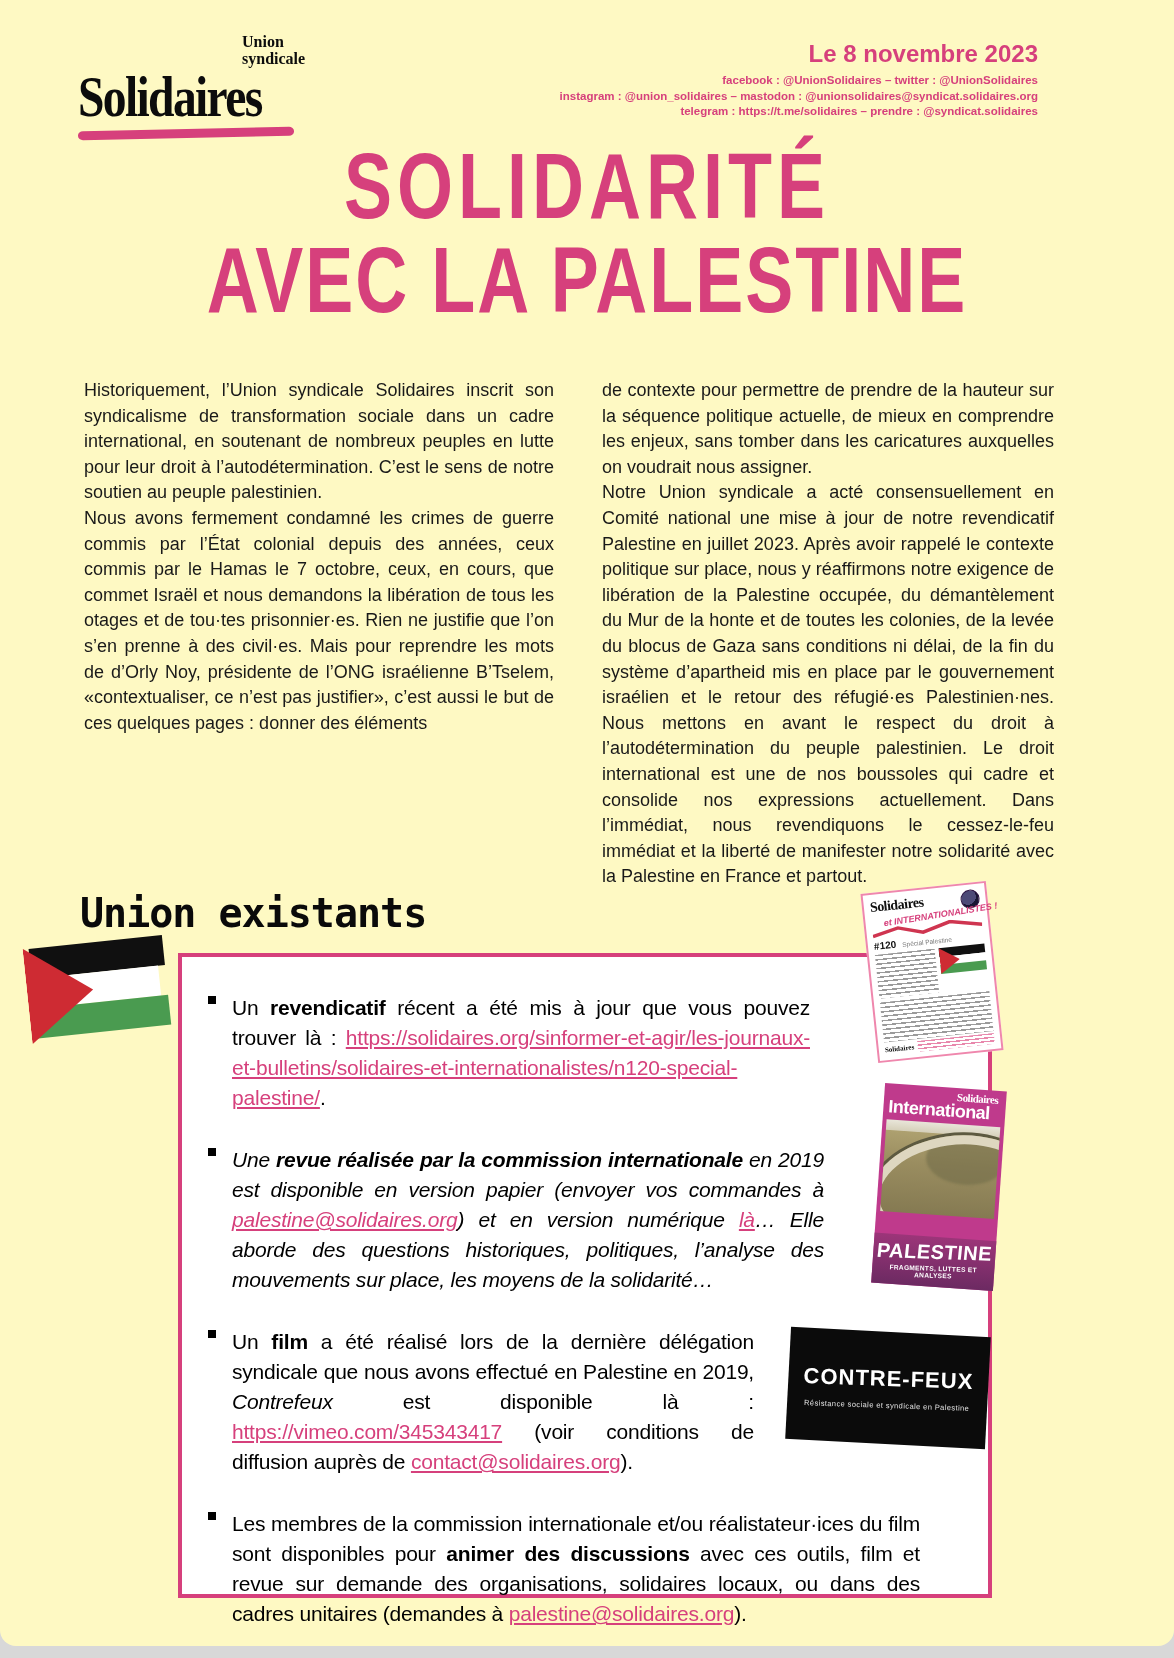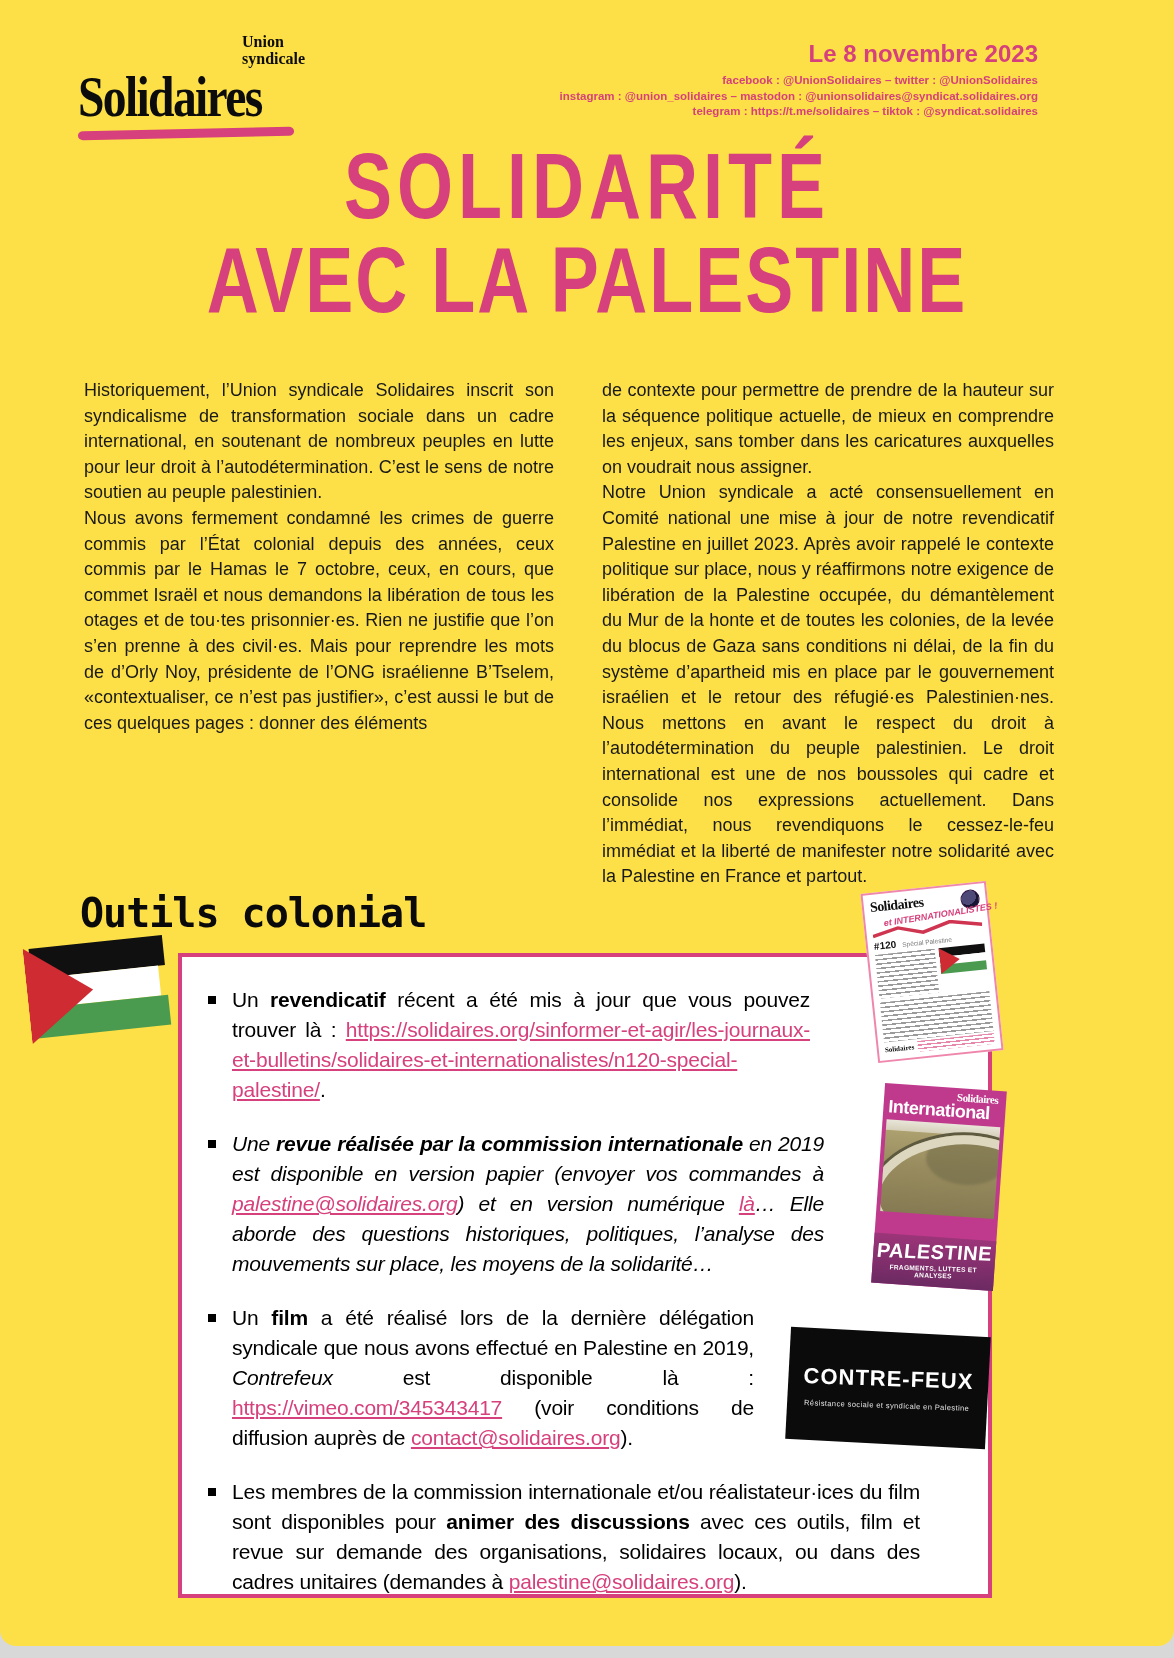--- a/index.html
+++ b/index.html
@@ -1,16 +1,16 @@
 <!DOCTYPE html>
 <html><head>
 <meta charset="utf-8">
 <style>
   html,body{margin:0;padding:0;background:#d8d8d8;}
-  .page{position:relative;width:1174px;height:1646px;background:#fde047;margin:0 auto;
+  .page{position:relative;width:1174px;height:1646px;background:#fef9c3;margin:0 auto;
         overflow:hidden;border-radius:0 0 16px 16px;font-family:"Liberation Sans",sans-serif;color:#111;}
   
   .logo{position:absolute;left:78px;top:34px;width:240px;}
   .logo-union{margin-left:164px;font-family:"Liberation Serif",serif;font-weight:700;
               font-size:16px;line-height:1.05;color:#0c0c0c;}
   .logo-name{font-family:"Liberation Serif",serif;font-weight:700;font-size:58px;line-height:1;
              letter-spacing:-2px;color:#0c0c0c;transform:scaleX(.82);transform-origin:left;}
   .logo-underline{width:216px;height:9px;background:#d6407c;border-radius:5px/4px;
                   margin-top:3px;transform:rotate(-1.2deg);}
   .header-right{position:absolute;right:136px;top:40px;text-align:right;color:#d6407c;}
@@ -34,21 +34,21 @@
   .s-black{background:#101010;width:134px;margin-left:3px;}
   .s-white{background:#fff;width:130px;}
   .s-green{background:#4a9b50;width:136px;margin-left:1px;height:31px;}
   .flag .tri{position:absolute;left:-3px;top:-1px;width:66px;height:96px;background:#ce2b33;
              clip-path:polygon(0 0,100% 50%,0 100%);}
   .toolbox{position:absolute;left:178px;top:953px;width:814px;height:645px;box-sizing:border-box;
            border:4px solid #d6407c;background:#fff;padding:28px 0 0 18px;z-index:1;}
   .bullet{display:flex;margin-bottom:24px;}
   .marker{width:32px;box-sizing:border-box;padding-left:8px;}
   .marker::before{content:"";display:block;width:8px;height:8px;background:#000;margin-top:11px;}
-  .btext{font-size:21px;line-height:30px;text-align:justify;color:#000;letter-spacing:-.2px;}
+  .btext{font-size:21px;line-height:30px;text-align:justify;color:#000;letter-spacing:-.2px;margin-top:8px;}
   .w1{width:578px;} .w2{width:592px;font-style:italic;} .w3{width:522px;} .w4{width:688px;}
   .lnk{color:#d6407c;text-decoration:underline;overflow-wrap:anywhere;}
   
   .cover-bulletin{position:absolute;left:869px;top:887px;width:126px;height:170px;background:#fff;
                   border:2px solid #ef87ad;transform:rotate(-6deg);z-index:6;box-sizing:border-box;
                   padding:5px 6px;display:flex;flex-direction:column;}
   .bu-head{display:flex;justify-content:space-between;align-items:flex-start;}
   .bu-brand{font-family:"Liberation Serif",serif;font-weight:700;font-size:14px;letter-spacing:-.5px;}
   .bu-globe{width:17px;height:17px;border-radius:50%;
             background:radial-gradient(circle at 38% 35%,#4d4a77 0 52%,#181532 53%);
@@ -105,39 +105,39 @@
       <div>syndicale</div>
     </div>
     <div class="logo-name">Solidaires</div>
     <div class="logo-underline"></div>
   </div>
   <div class="header-right">
     <div class="date">Le 8 novembre 2023</div>
     <div class="social">
       <div>facebook : @UnionSolidaires – twitter : @UnionSolidaires</div>
       <div>instagram : @union_solidaires – mastodon : @unionsolidaires@syndicat.solidaires.org</div>
-      <div>telegram : https://t.me/solidaires – tiktok : @syndicat.solidaires</div>
+      <div>telegram : https://t.me/solidaires – prendre : @syndicat.solidaires</div>
     </div>
   </div>
 
   <div class="title">
     <div class="tl">SOLIDARITÉ</div>
     <div class="tl tl2">AVEC LA PALESTINE</div>
   </div>
 
   <div class="col col-left">
     <p>Historiquement, l’Union syndicale Solidaires inscrit son syndicalisme de transformation sociale dans un cadre international, en soutenant de nombreux peuples en lutte pour leur droit à l’autodétermination. C’est le sens de notre soutien au peuple palestinien.</p>
     <p>Nous avons fermement condamné les crimes de guerre commis par l’État colonial depuis des années, ceux commis par le Hamas le 7 octobre, ceux, en cours, que commet Israël et nous demandons la libération de tous les otages et de tou·tes prisonnier·es. Rien ne justifie que l’on s’en prenne à des civil·es. Mais pour reprendre les mots de d’Orly Noy, présidente de l’ONG israélienne B’Tselem, «contextualiser, ce n’est pas justifier», c’est aussi le but de ces quelques pages : donner des éléments</p>
   </div>
   <div class="col col-right">
     <p>de contexte pour permettre de prendre de la hauteur sur la séquence politique actuelle, de mieux en comprendre les enjeux, sans tomber dans les caricatures auxquelles on voudrait nous assigner.</p>
     <p>Notre Union syndicale a acté consensuellement en Comité national une mise à jour de notre revendicatif Palestine en juillet 2023. Après avoir rappelé le contexte politique sur place, nous y réaffirmons notre exigence de libération de la Palestine occupée, du démantèlement du Mur de la honte et de toutes les colonies, de la levée du blocus de Gaza sans conditions ni délai, de la fin du système d’apartheid mis en place par le gouvernement israélien et le retour des réfugié·es Palestinien·nes. Nous mettons en avant le respect du droit à l’autodétermination du peuple palestinien. Le droit international est une de nos boussoles qui cadre et consolide nos expressions actuellement. Dans l’immédiat, nous revendiquons le cessez-le-feu immédiat et la liberté de manifester notre solidarité avec la Palestine en France et partout.</p>
   </div>
 
-  <div class="tools-heading">Outils colonial</div>
+  <div class="tools-heading">Union existants</div>
 
   <div class="flag">
     <div class="stripe s-black"></div>
     <div class="stripe s-white"></div>
     <div class="stripe s-green"></div>
     <div class="tri"></div>
   </div>
 
   <div class="toolbox">
     <div class="bullet">

